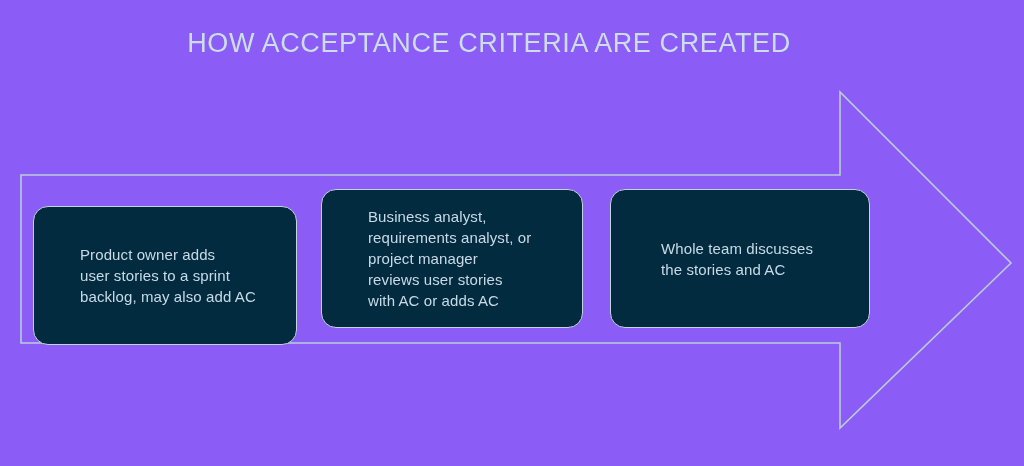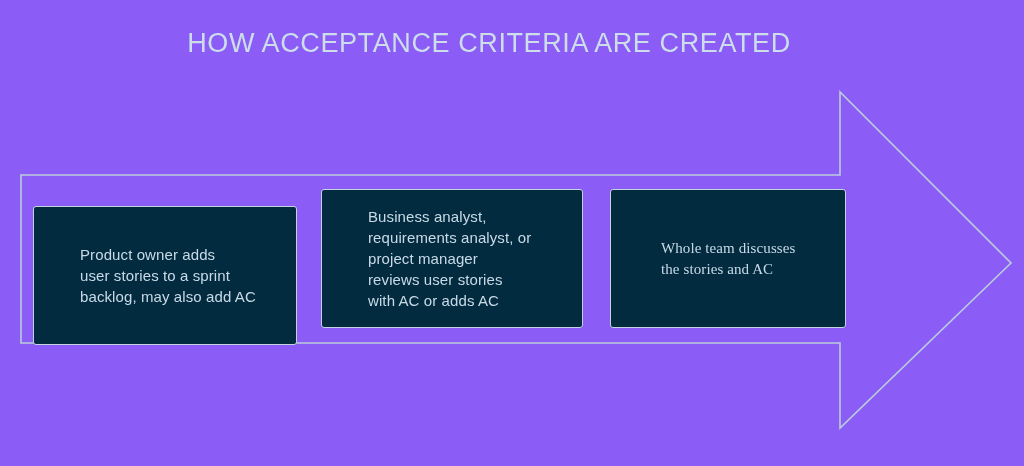--- a/index.html
+++ b/index.html
@@ -46,27 +46,27 @@
     stroke: #b9ccd9;
     stroke-width: 1.6;
     stroke-linejoin: miter;
   }
   
   .step-box {
     position: absolute;
     box-sizing: border-box;
     background: #022b40;
     border: 1.4px solid #c3d4e0;
-    border-radius: 3px;
+    border-radius: 15px;
     display: flex;
     align-items: center;
   }
   #box-1 { left: 33px;  top: 206px; width: 264px; height: 139px; }
   #box-2 { left: 321px; top: 189px; width: 262px; height: 139px; }
-  #box-3 { left: 610px; top: 189px; width: 236px; height: 139px; font-family: Liberation Serif, serif; }
+  #box-3 { left: 610px; top: 189px; width: 260px; height: 139px; }
 
   .step-text {
     color: #c9dae6;
     font-size: 15px;
     line-height: 21px;
     white-space: pre-line;
     font-weight: 400;
     letter-spacing: 0.1px;
   }
   #box-1 .step-text { padding-left: 46px; }

